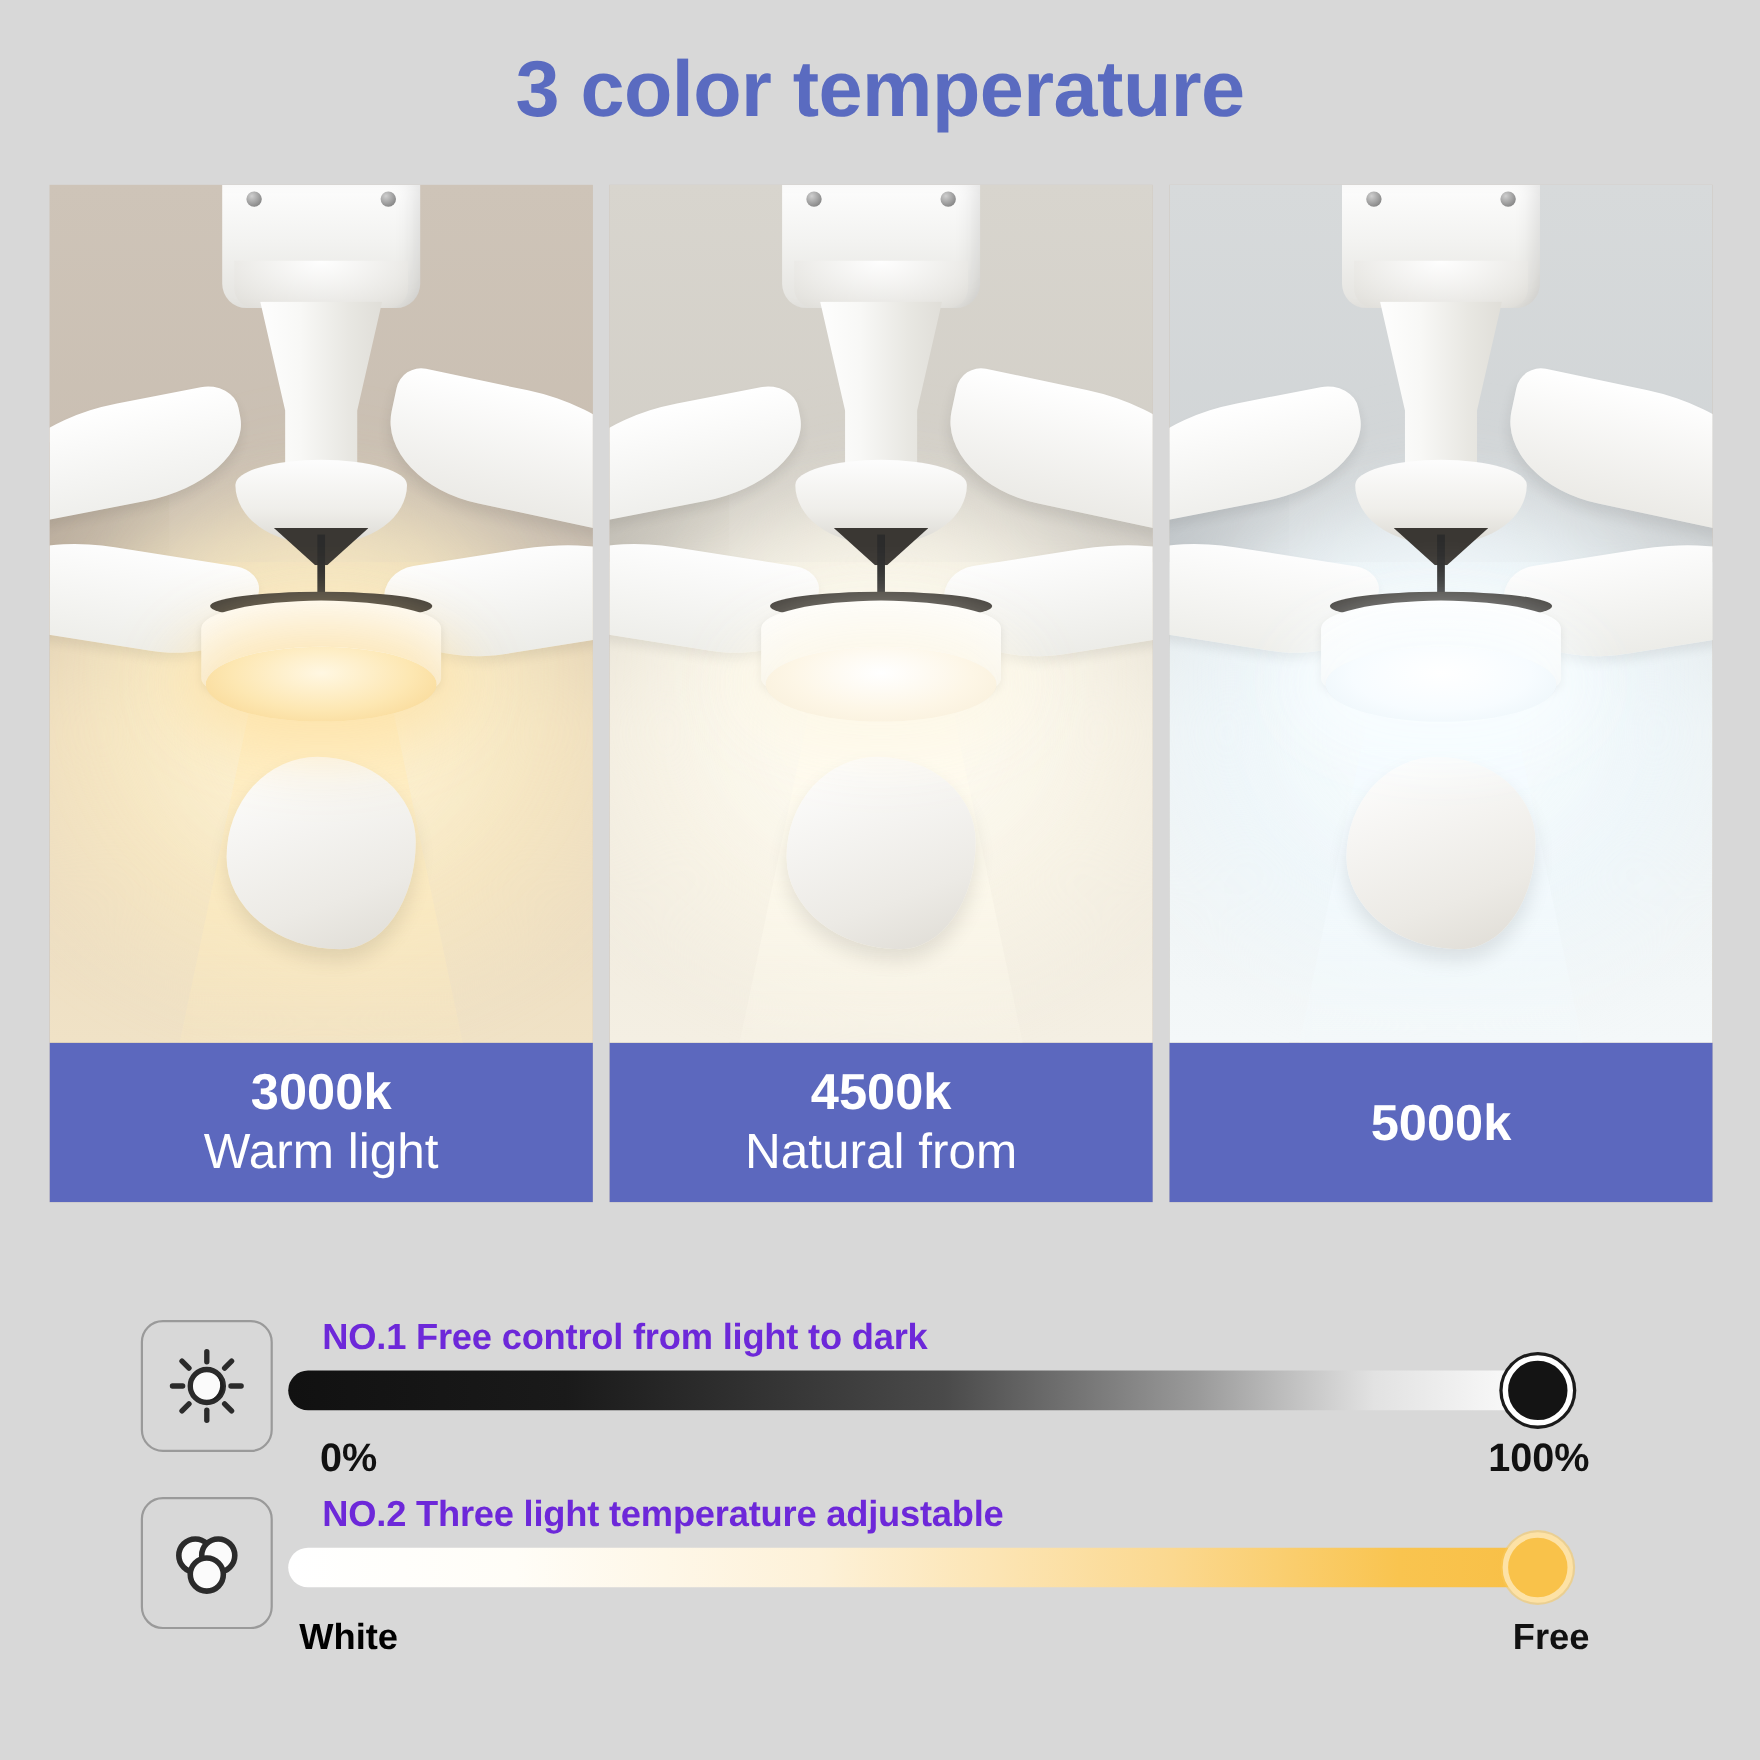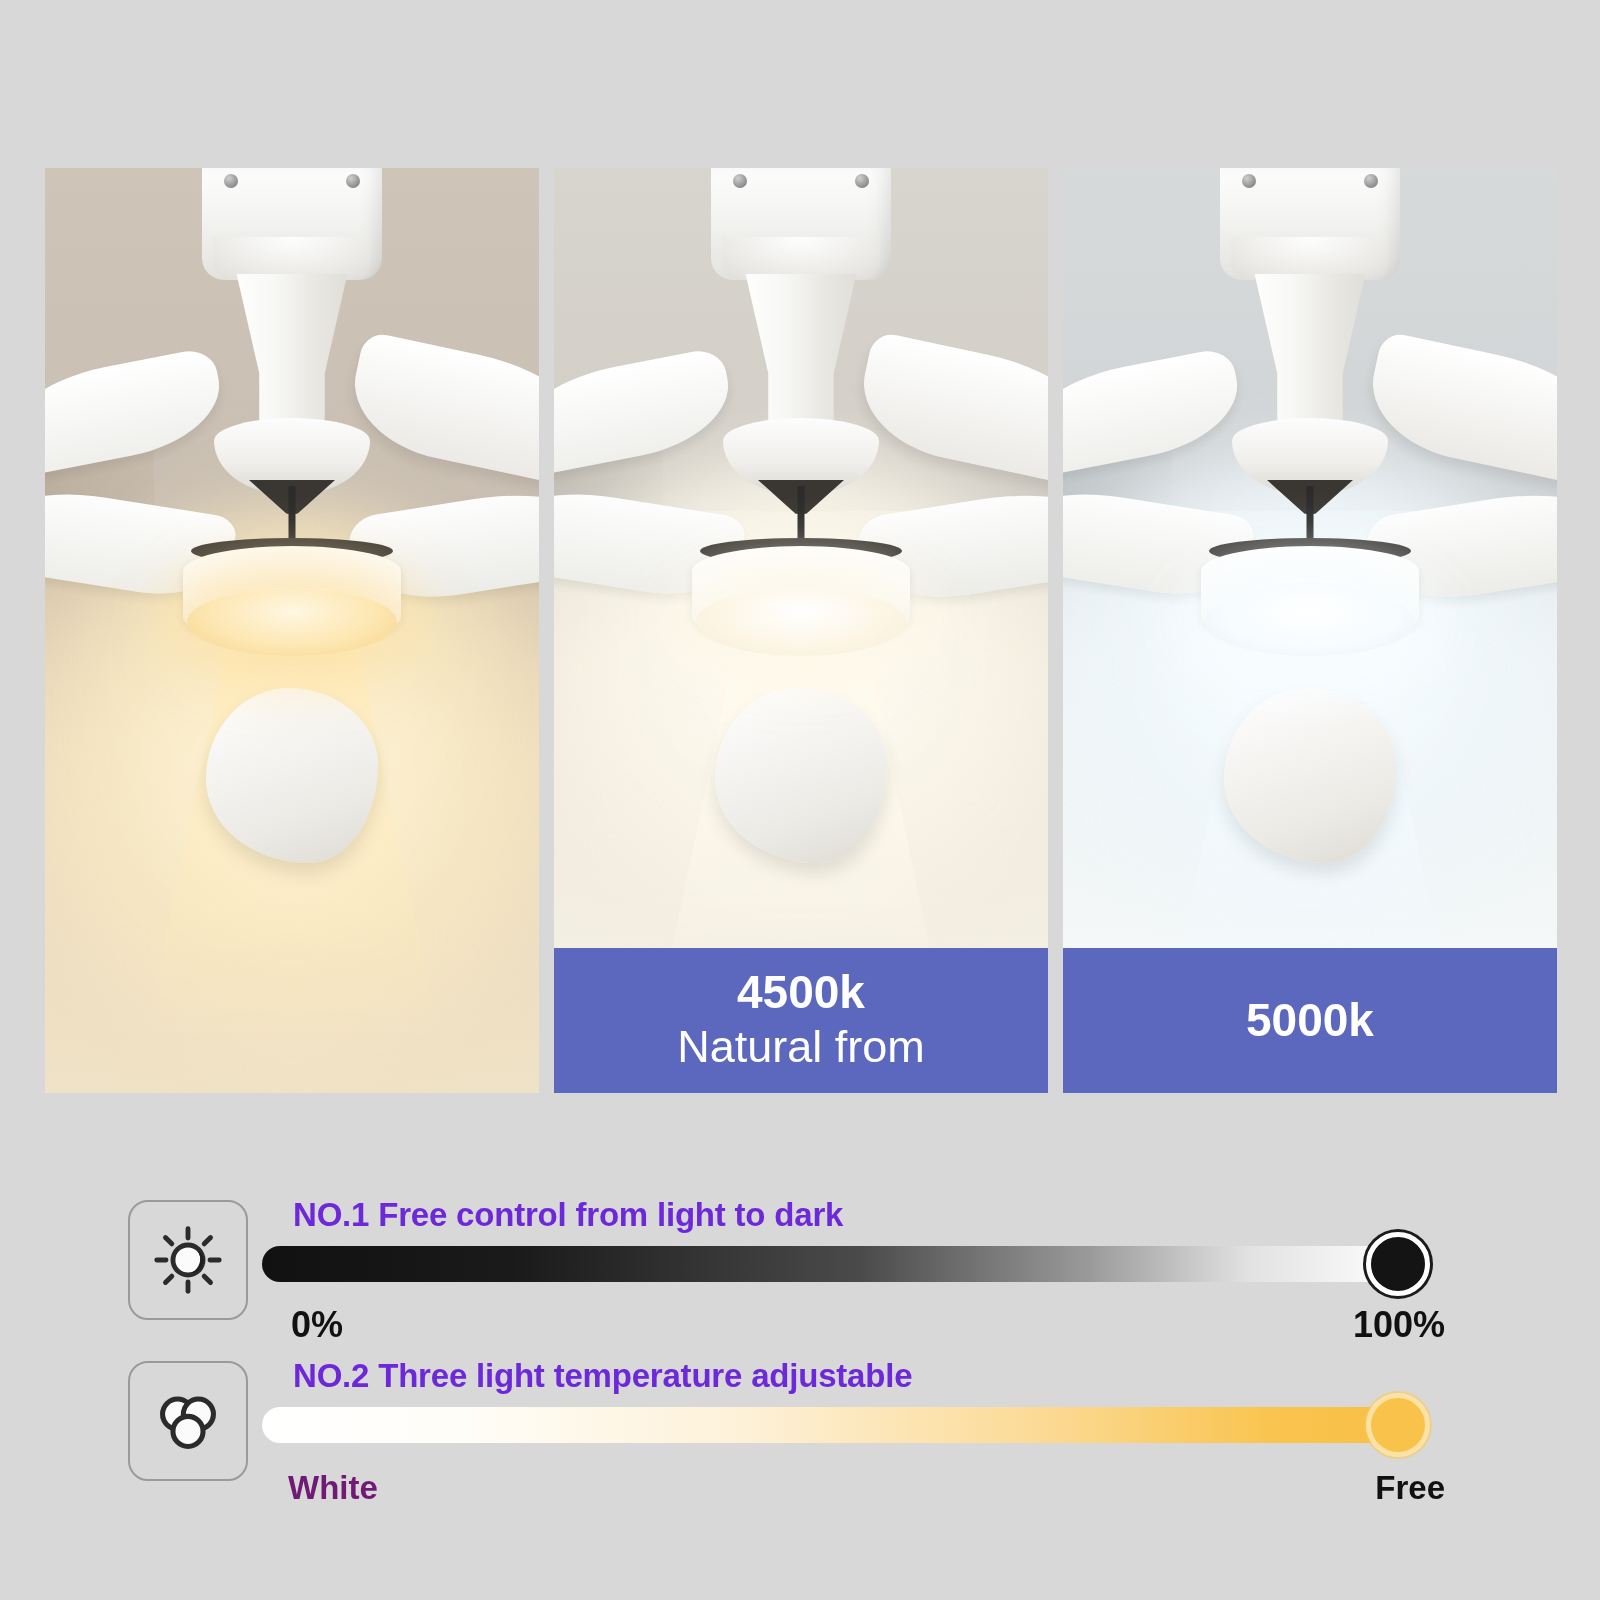--- a/index.html
+++ b/index.html
@@ -219,28 +219,29 @@
     box-shadow: 0 0 0 2px rgba(250,200,90,.55);
   }
   .scale-left {
     position: absolute; left: 291px; top: 108px;
     font-size: 36px; font-weight: 700; color: #111;
   }
   .scale-right {
     position: absolute; right: 155px; top: 108px;
     font-size: 36px; font-weight: 700; color: #111; text-align: center;
   }
-  .scale-left-2 { position: absolute; left: 288px; top: 112px; font-size: 33px; font-weight: 700; color:#701a75; }
+  .scale-left-2 { position: absolute; left: 272px; top: 112px; font-size: 33px; font-weight: 700; color:#000000; }
   .scale-right-2 { position: absolute; right: 155px; top: 112px; font-size: 33px; font-weight: 700; color:#111; }
 </style>
 </head>
 <body>
 
 <div class="page">
 
+  <div class="title">3 color temperature</div>
 
   <div class="panels">
 
     <div class="panel">
       <div class="photo">
         <div class="ceiling" style="background:linear-gradient(180deg,#cec4b8 0%,#c8bdb0 100%);"></div>
         <div class="wall-left" style="background:linear-gradient(90deg,#bcaf9f,#c6bbac);"></div>
         <div class="floor" style="background:linear-gradient(180deg,#d8c8ae 0%,#ead9bd 35%,#f0e2c6 100%);"></div>
         <div class="glow" style="background:radial-gradient(ellipse at 50% 45%, rgba(255,249,228,.98) 0%, rgba(250,235,196,.75) 42%, rgba(236,216,176,0) 74%);"></div>
         <div class="glow2" style="background:radial-gradient(ellipse at 50% 50%, rgba(255,238,196,.55), rgba(255,238,196,0) 70%);"></div>
@@ -261,20 +262,24 @@
 
         <div class="beam" style="background:linear-gradient(180deg, rgba(255,236,190,.85), rgba(255,236,190,0));"></div>
 
         <div class="fixture">
           <div class="fix-top"></div>
           <div class="fix-body"></div>
           <div class="fix-lens" style="background:radial-gradient(ellipse at 50% 35%, #fff7e2 0%, #fde7b2 55%, #f7d38c 100%); box-shadow:0 0 60px 26px rgba(253,226,168,.85);"></div>
         </div>
 
         <div class="blade bl5"></div>
+      </div>
+      <div class="caption">
+        <div class="cap-k">3000k</div>
+        <div class="cap-label">Warm light</div>
       </div>
     </div>
 
     <div class="panel">
       <div class="photo">
         <div class="ceiling" style="background:linear-gradient(180deg,#d8d5ce 0%,#d1cdc5 100%);"></div>
         <div class="wall-left" style="background:linear-gradient(90deg,#c4c0b7,#cfcbc2);"></div>
         <div class="floor" style="background:linear-gradient(180deg,#e2ddd1 0%,#efe9dc 35%,#f4efe3 100%);"></div>
         <div class="glow" style="background:radial-gradient(ellipse at 50% 45%, rgba(255,253,246,.98) 0%, rgba(250,246,233,.8) 42%, rgba(236,232,220,0) 74%);"></div>
         <div class="glow2" style="background:radial-gradient(ellipse at 50% 50%, rgba(255,252,240,.6), rgba(255,252,240,0) 70%);"></div>

